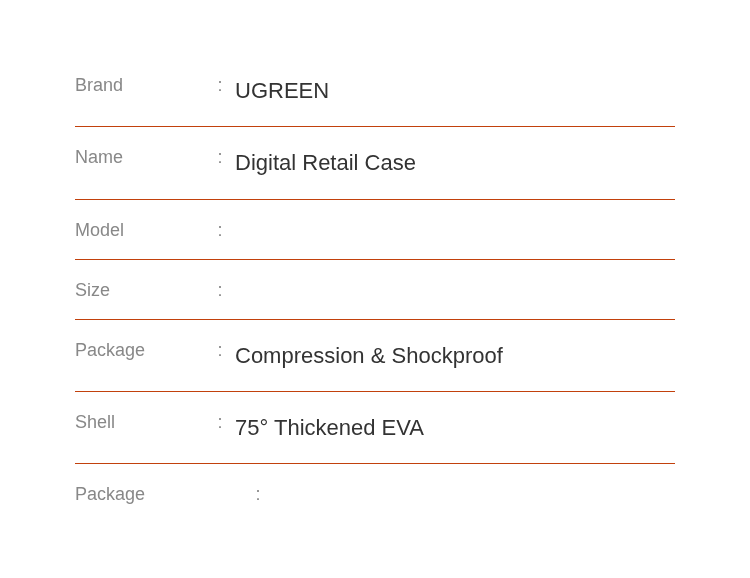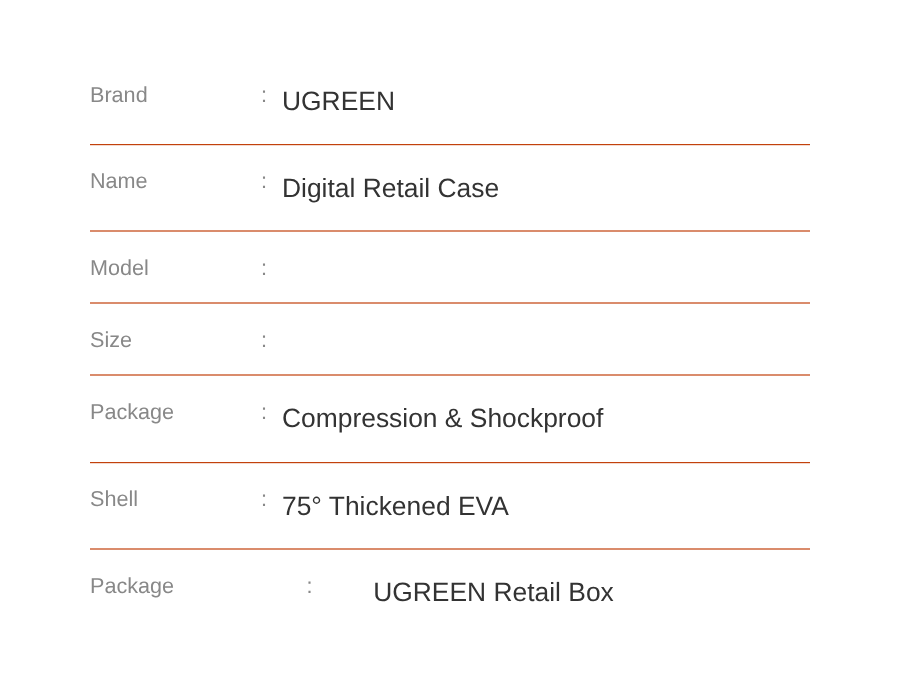--- a/index.html
+++ b/index.html
@@ -89,15 +89,14 @@
       <div class="spec-value">Compression &amp; Shockproof</div>
     </div>
     <div class="spec-row">
       <div class="spec-label">Shell</div>
       <div class="spec-separator">:</div>
       <div class="spec-value">75° Thickened EVA</div>
     </div>
     <div class="spec-row">
       <div class="spec-label">Package</div>
       <div class="spec-separator">:</div>
-      <div class="spec-value">UGREEN Retail Box</div>
     </div>
   </div>
 
 </body></html>

